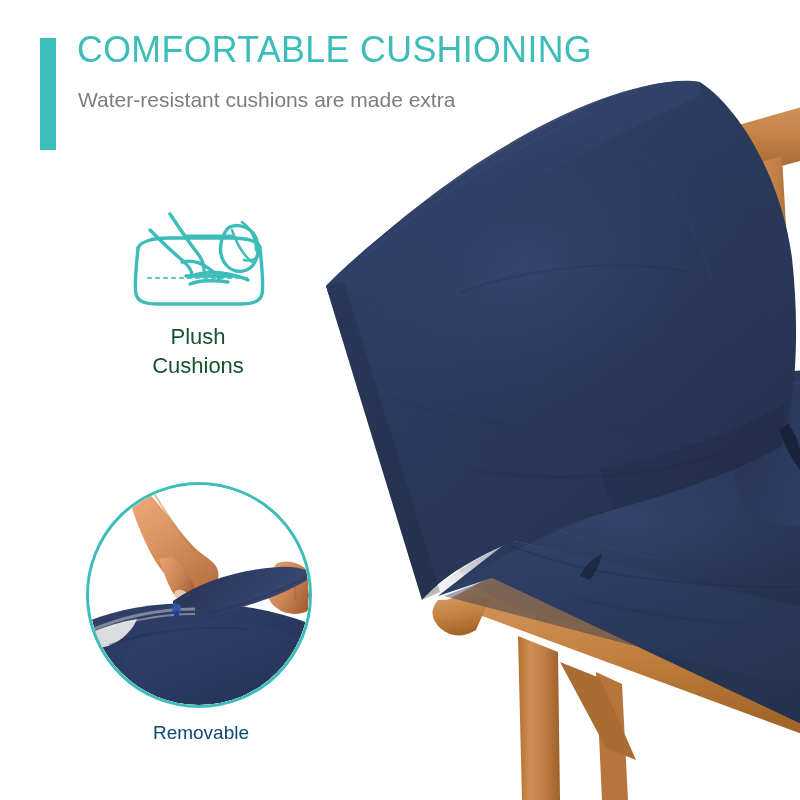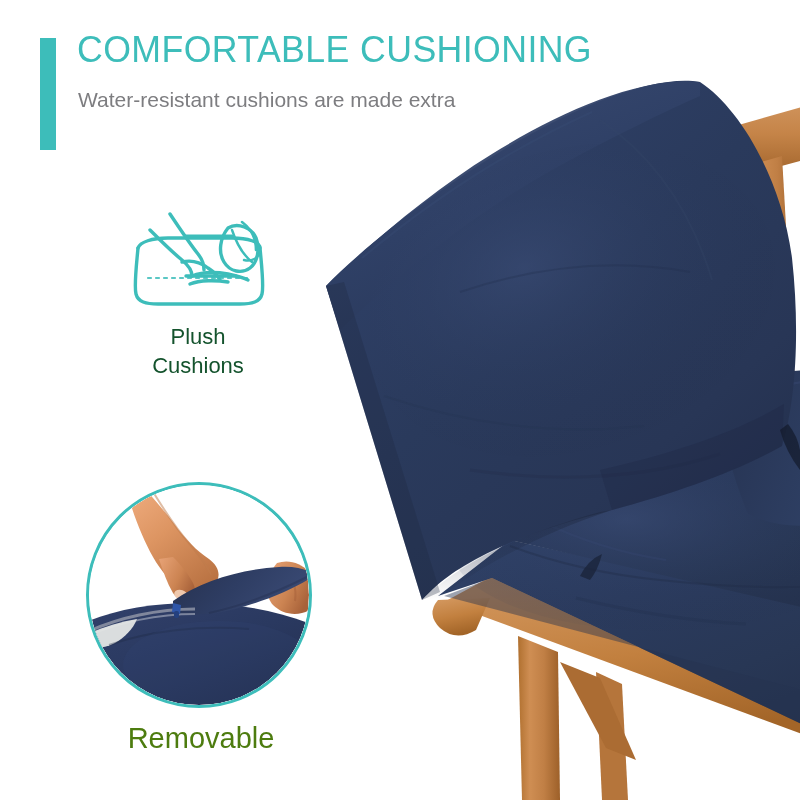--- a/index.html
+++ b/index.html
@@ -104,23 +104,23 @@
     inset: 0;
     border-radius: 50%;
     overflow: hidden;
   }
   .circle-label {
     position: absolute;
     left: 48px;
     top: 722px;
     width: 226px;
     text-align: center;
-    font-size: 29px;
+    font-size: 19px;
     font-weight: 300;
-    color: #4d7c0f;
+    color: #0c4a6e;
   }
 </style>
 </head>
 <body>
 
 <div id="stage">
 
   <div class="photo">
     <svg width="800" height="800" viewBox="0 0 800 800" xmlns="http://www.w3.org/2000/svg">
       <defs>

